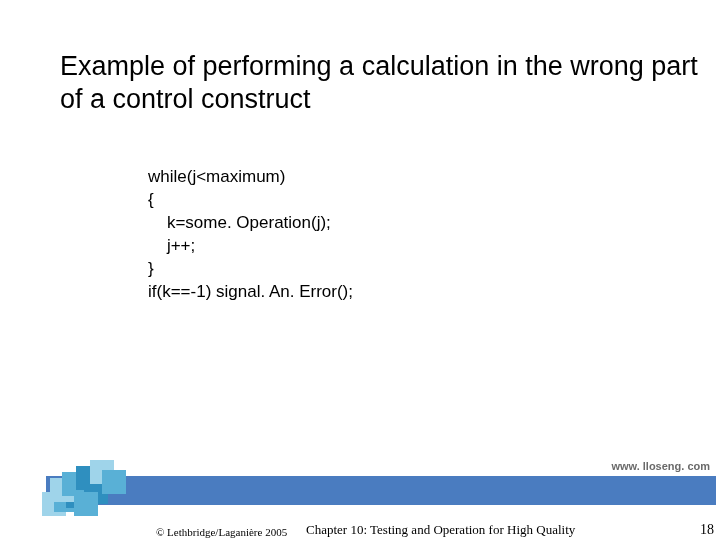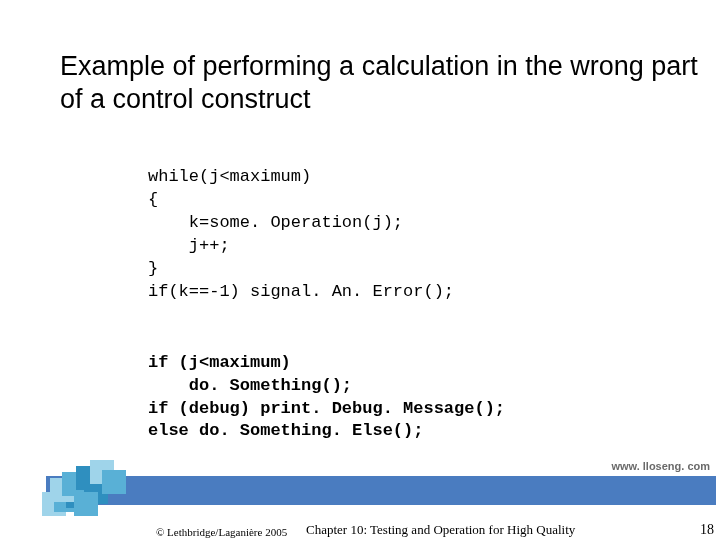--- a/index.html
+++ b/index.html
@@ -23,21 +23,21 @@
   }
 
   .body {
     position: absolute;
     top: 118px;
     left: 100px;
     right: 30px;
   }
 
   .code {
-    font-family: Liberation Mono, monospace;
+    font-family: Liberation Sans, sans-serif;
     font-size: 17px;
     line-height: 1.35;
     white-space: pre;
     color: #000;
   }
   .code.bold { font-weight: bold; }
   .block2 { margin-top: 24px; }
 
   
   .deco {
@@ -95,24 +95,20 @@
 
   <div class="title">Example of performing a calculation in the wrong part of a control construct</div>
 
   <div class="body">
     <div class="code">while(j&lt;maximum)
 {
     k=some. Operation(j);
     j++;
 }
 if(k==-1) signal. An. Error();</div>
-    <div class="code bold block2">if (j&lt;maximum)
-    do. Something();
-if (debug) print. Debug. Message();
-else do. Something. Else();</div>
   </div>
 
   <div class="deco">
     <div class="line1"></div>
     <div class="line2"></div>
     <div class="url">www. lloseng. com</div>
     <div class="logo">
       <div class="sq l" style="left:0;top:34px;width:10px;height:10px"></div>
       <div class="sq m" style="left:12px;top:30px;width:10px;height:10px"></div>
       <div class="sq" style="left:24px;top:26px;width:12px;height:12px"></div>

